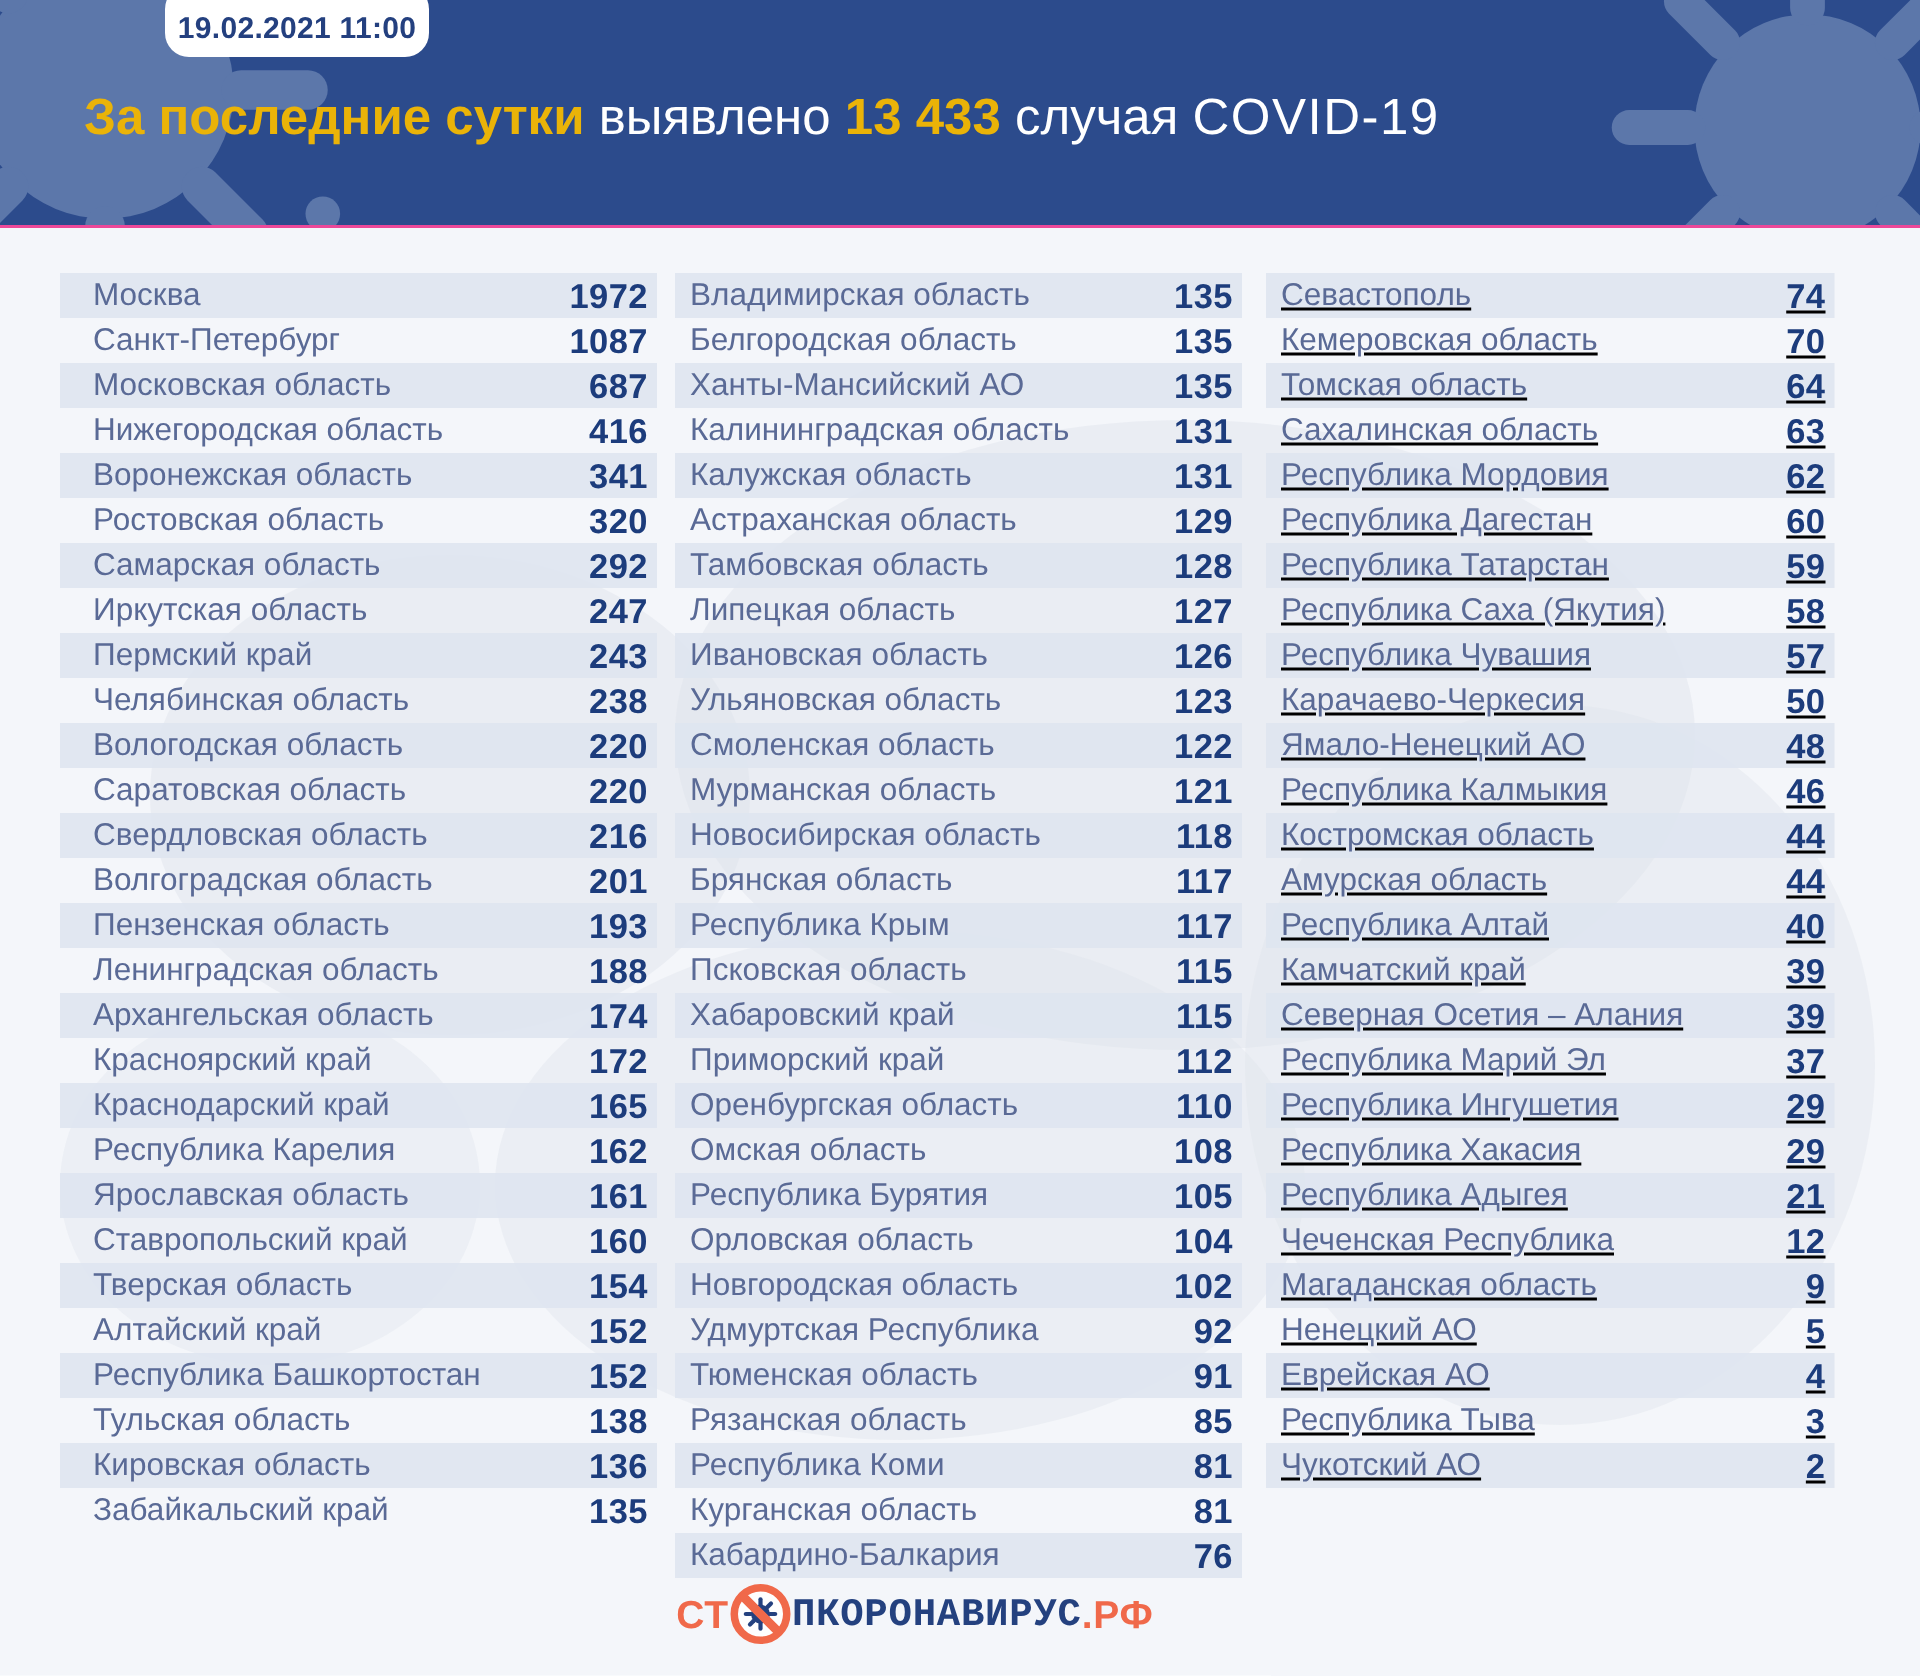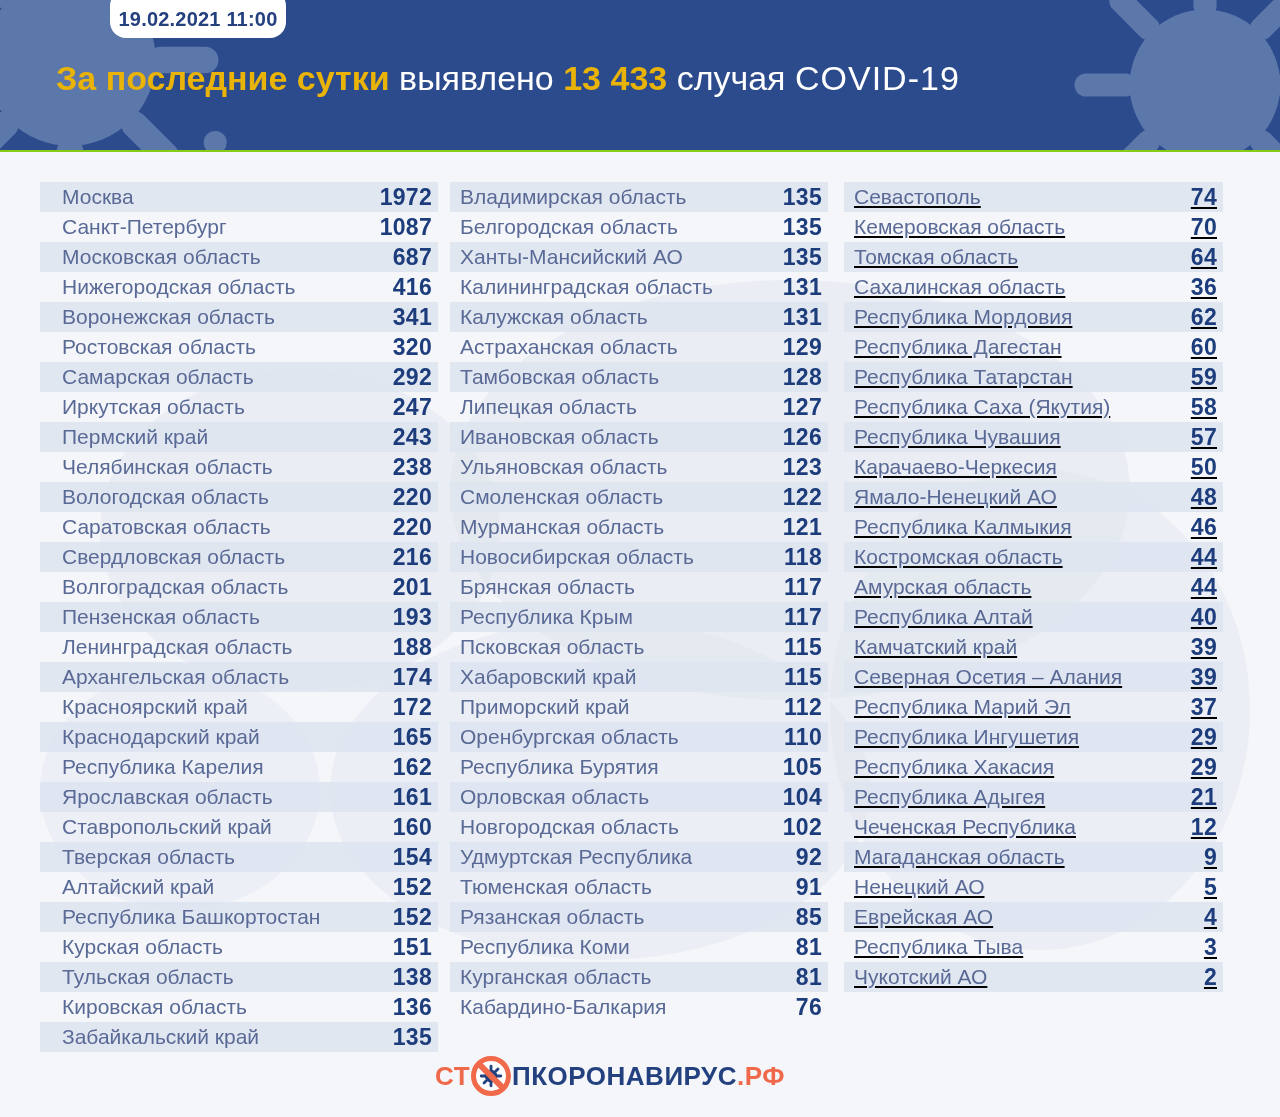--- a/index.html
+++ b/index.html
@@ -1,20 +1,20 @@
 <!DOCTYPE html>
 <html><head>
 <meta charset="utf-8">
 <style>
   html,body{margin:0;padding:0;}
   body{font-family:"Liberation Sans","DejaVu Sans",sans-serif;}
   .page{position:relative;width:1280px;height:1117px;background:#f4f6fa;overflow:hidden;}
 
   
-  .header{position:absolute;top:0;left:0;width:1280px;height:150px;background:#2c4b8c;overflow:hidden;border-bottom:2px solid #84cc16;}
+  .header{position:absolute;top:0;left:0;width:1280px;height:150px;background:#2c4b8c;overflow:hidden;border-bottom:2px solid #ec4899;}
   .virus{position:absolute;pointer-events:none;}
   .virus-left{left:-95px;top:-105px;width:330px;height:330px;}
   .virus-right{right:-70px;top:-60px;width:290px;height:290px;}
   .badge{position:absolute;left:110px;top:-10px;width:176px;height:48px;background:#ffffff;border-radius:16px;
          display:flex;align-items:flex-end;justify-content:center;box-sizing:border-box;padding-bottom:7px;}
   .badge span{font-size:20px;font-weight:700;color:#24407f;letter-spacing:0.2px;}
   .title{position:absolute;left:56px;top:59px;font-size:34px;color:#ffffff;white-space:nowrap;}
   .title span{white-space:pre;}
   .title .hl{color:#eab308;font-weight:700;}
   .title .covid{letter-spacing:1px;}
@@ -30,21 +30,21 @@
   .row{height:30px;display:flex;align-items:center;justify-content:space-between;box-sizing:border-box;padding:0 6px 0 10px;}
   .col-1 .row{padding-left:22px;}
   .row:nth-child(odd){background:rgba(222,229,240,0.92);}
   .rname{font-size:21px;color:#5a6a96;white-space:nowrap;}
   .rval{font-size:23px;font-weight:700;color:#1c3c7c;letter-spacing:0.3px;}
 
   
   .footer{position:absolute;left:0;top:1056px;width:1220px;display:flex;justify-content:center;align-items:flex-end;}
   .logo{display:flex;align-items:center;font-weight:700;font-size:26px;letter-spacing:0.5px;}
   .lg-or{color:#f0694a;}
-  .lg-bl{color:#24417f;}
+  .lg-bl{color:#24417f;font-family:Liberation Mono, monospace;}
   .lg-icon{position:relative;width:40px;height:40px;border:5px solid #f0694a;border-radius:50%;background:#fefefe;
            box-sizing:border-box;margin:0 1px;display:inline-block;}
   .lg-icon svg{position:absolute;left:1px;top:1px;}
   .lg-slash{position:absolute;left:-3px;top:12px;width:36px;height:6px;background:#f0694a;border-radius:3px;transform:rotate(45deg);}
 </style>
 </head>
 <body>
 
 <div class="page">
 
@@ -192,24 +192,20 @@
       </div>
       <div class="row">
         <span class="rname">Алтайский край</span>
         <span class="rval">152</span>
       </div>
       <div class="row">
         <span class="rname">Республика Башкортостан</span>
         <span class="rval">152</span>
       </div>
       <div class="row">
-        <span class="rname">Курская область</span>
-        <span class="rval">151</span>
-      </div>
-      <div class="row">
         <span class="rname">Тульская область</span>
         <span class="rval">138</span>
       </div>
       <div class="row">
         <span class="rname">Кировская область</span>
         <span class="rval">136</span>
       </div>
       <div class="row">
         <span class="rname">Забайкальский край</span>
         <span class="rval">135</span>
@@ -286,20 +282,24 @@
       </div>
       <div class="row">
         <span class="rname">Приморский край</span>
         <span class="rval">112</span>
       </div>
       <div class="row">
         <span class="rname">Оренбургская область</span>
         <span class="rval">110</span>
       </div>
       <div class="row">
+        <span class="rname">Омская область</span>
+        <span class="rval">108</span>
+      </div>
+      <div class="row">
         <span class="rname">Республика Бурятия</span>
         <span class="rval">105</span>
       </div>
       <div class="row">
         <span class="rname">Орловская область</span>
         <span class="rval">104</span>
       </div>
       <div class="row">
         <span class="rname">Новгородская область</span>
         <span class="rval">102</span>
@@ -337,21 +337,21 @@
       <div class="row">
         <span class="rname">Кемеровская область</span>
         <span class="rval">70</span>
       </div>
       <div class="row">
         <span class="rname">Томская область</span>
         <span class="rval">64</span>
       </div>
       <div class="row">
         <span class="rname">Сахалинская область</span>
-        <span class="rval">36</span>
+        <span class="rval">63</span>
       </div>
       <div class="row">
         <span class="rname">Республика Мордовия</span>
         <span class="rval">62</span>
       </div>
       <div class="row">
         <span class="rname">Республика Дагестан</span>
         <span class="rval">60</span>
       </div>
       <div class="row">

